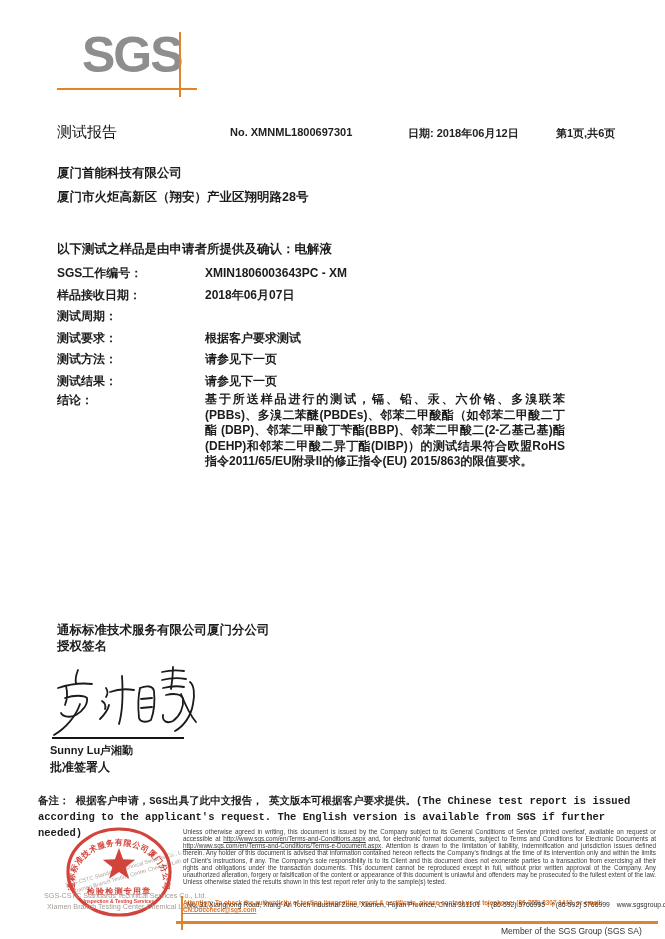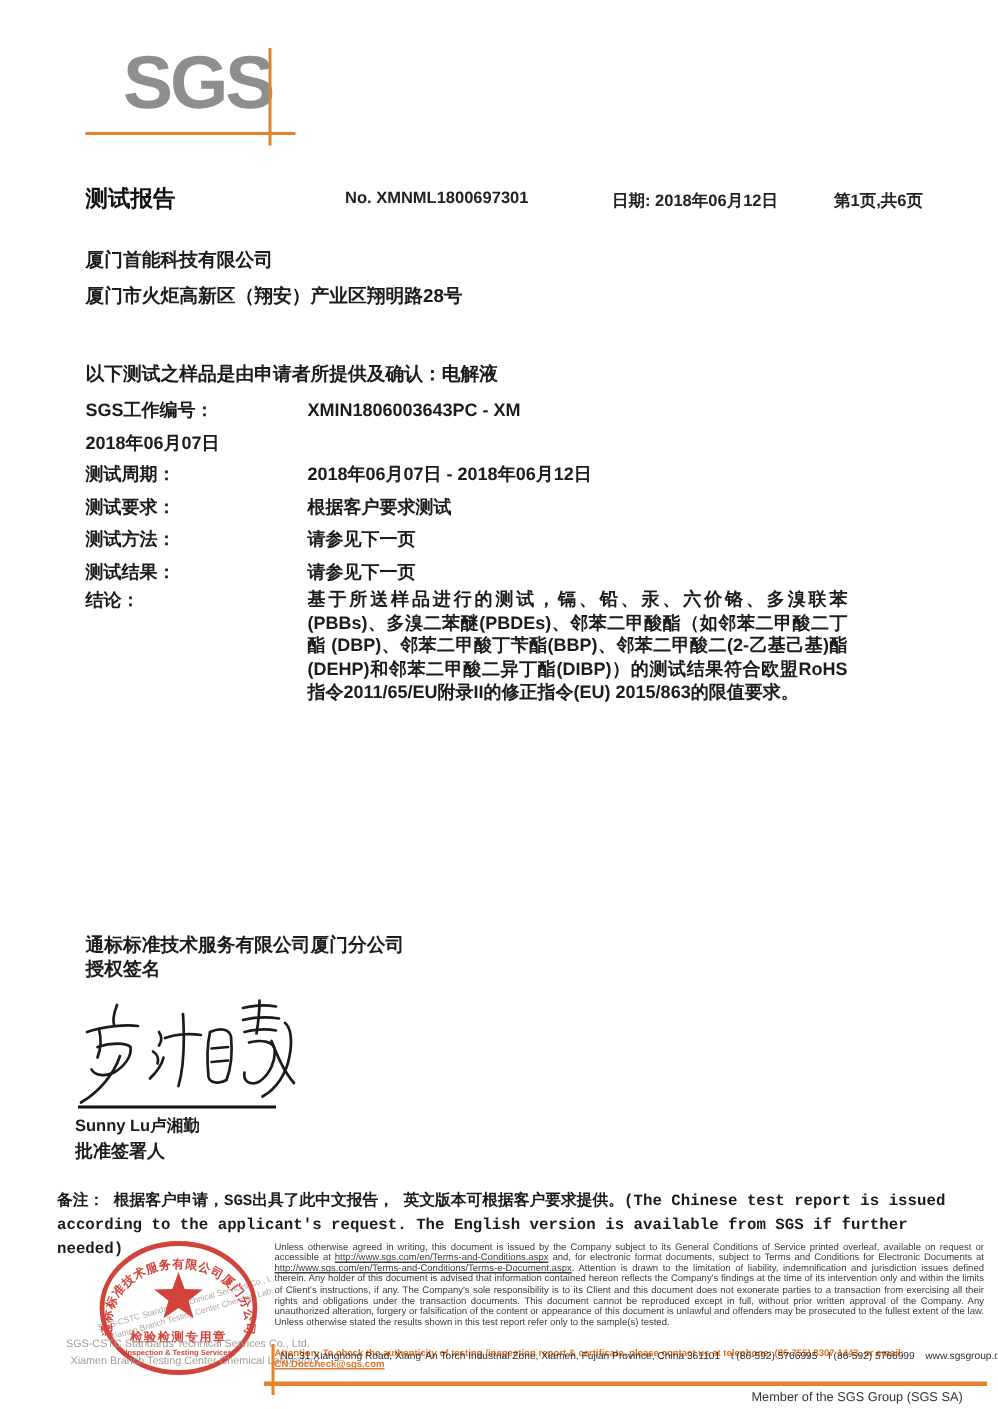--- a/index.html
+++ b/index.html
@@ -6,21 +6,21 @@
   .page{
     position:relative;width:665px;height:939px;background:#fff;overflow:hidden;
     font-family:"Liberation Sans","DejaVu Sans",sans-serif;color:#222;
   }
   
   .logo-text{position:absolute;left:82px;top:30px;font-size:50px;font-weight:bold;
     color:#8e8e90;letter-spacing:-2px;line-height:1;}
   .logo-hline{position:absolute;left:57px;top:88px;width:140px;height:2px;background:#e2832b;}
   .logo-vline{position:absolute;left:179px;top:32px;width:2px;height:65px;background:#e2832b;}
   
-  .doc-title{position:absolute;left:57px;top:123px;font-size:15px;font-weight:bold;color:#111;}
+  .doc-title{position:absolute;left:57px;top:123px;font-size:15px;font-weight:normal;color:#111;}
   .report-no{position:absolute;left:230px;top:126px;font-size:11px;font-weight:700;color:#222;}
   .report-date{position:absolute;left:408px;top:126px;font-size:11px;font-weight:700;color:#222;}
   .page-info{position:absolute;left:556px;top:126px;font-size:11px;font-weight:700;color:#222;}
   
   .applicant{position:absolute;left:57px;top:161px;font-size:12.5px;font-weight:600;line-height:24px;color:#1c1c1c;}
   .sample-line{position:absolute;left:57px;top:241px;font-size:12.5px;font-weight:600;color:#1c1c1c;}
   
   .fields{position:absolute;left:57px;top:263px;width:560px;}
   .field-row{display:flex;line-height:21.5px;font-size:12px;font-weight:700;color:#1c1c1c;}
   .field-row .lbl{width:148px;flex:none;}
@@ -76,25 +76,25 @@
   </div>
 
   <div class="sample-line">以下测试之样品是由申请者所提供及确认：电解液</div>
 
   <div class="fields">
     <div class="field-row">
       <span class="lbl">SGS工作编号：</span>
       <span class="val">XMIN1806003643PC - XM</span>
     </div>
     <div class="field-row">
+      <span class="lbl">样品接收日期：</span>
       <span class="val">2018年06月07日</span>
     </div>
     <div class="field-row">
       <span class="lbl">测试周期：</span>
-      <span class="val">2018年06月07日 - 2018年06月12日</span>
     </div>
     <div class="field-row">
       <span class="lbl">测试要求：</span>
       <span class="val">根据客户要求测试</span>
     </div>
     <div class="field-row">
       <span class="lbl">测试方法：</span>
       <span class="val">请参见下一页</span>
     </div>
     <div class="field-row">

